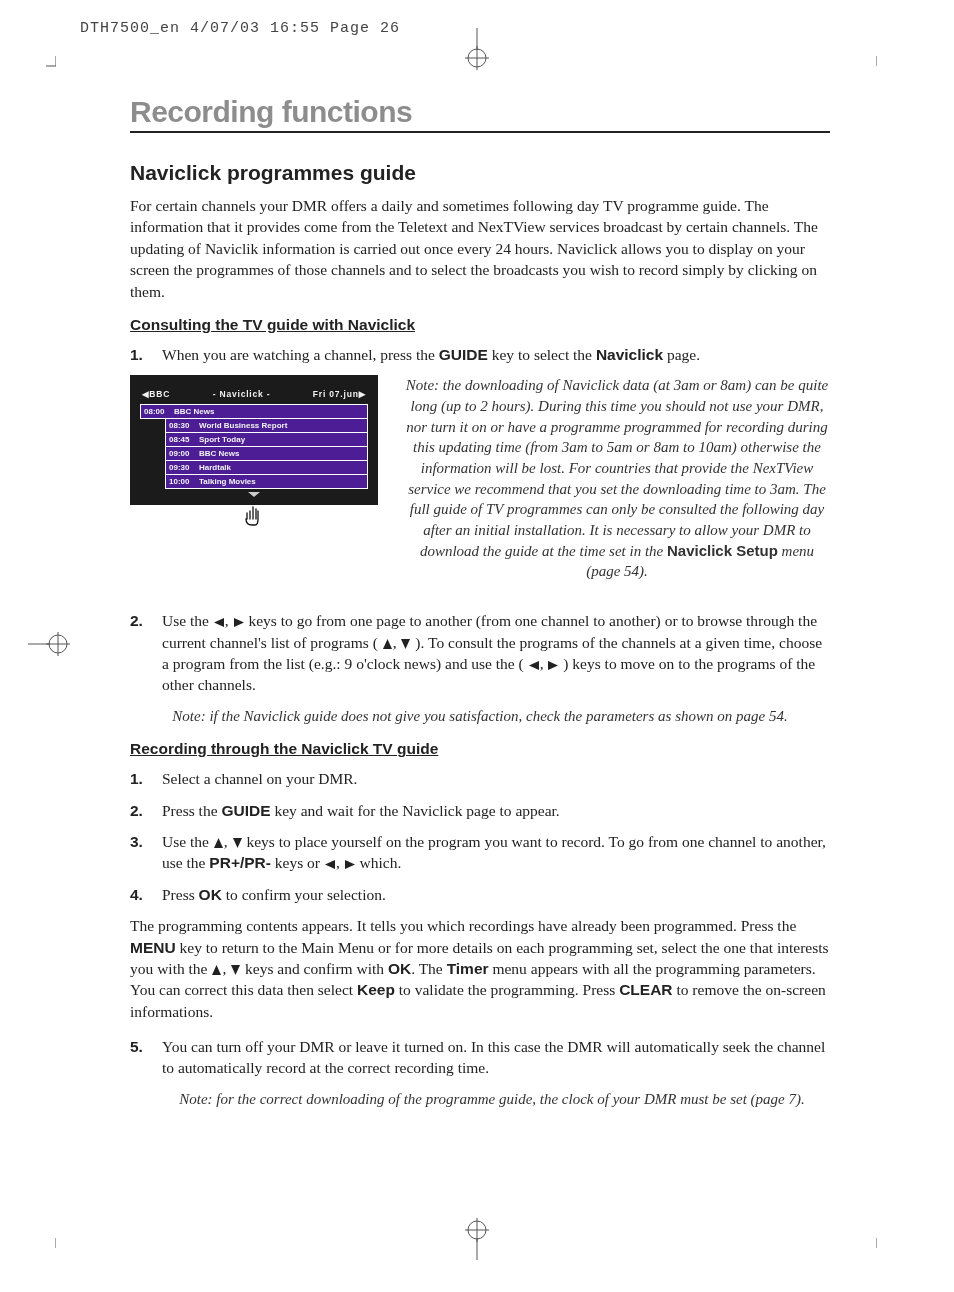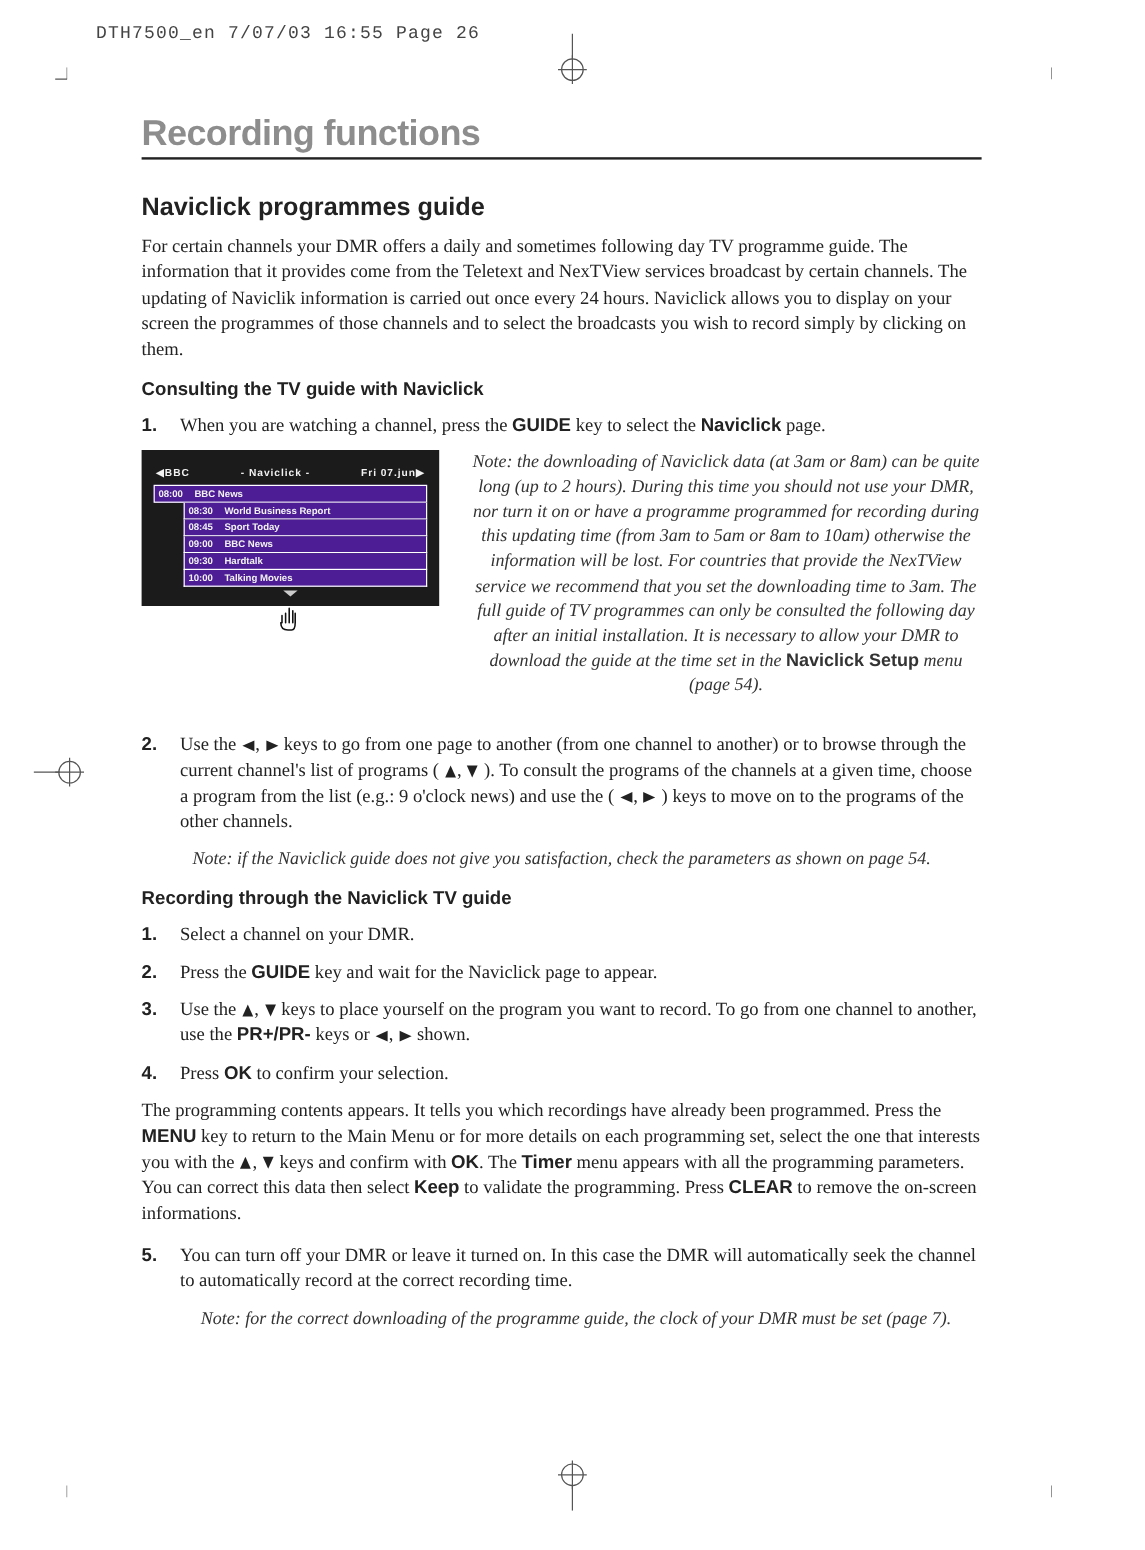--- a/index.html
+++ b/index.html
@@ -34,21 +34,21 @@
   .crop-bottom-center { bottom: 28px; left: 50%; transform: translateX(-50%); }
   .crop svg, .corner svg { display:block; }
   .corner { position: absolute; pointer-events:none; }
   .c-tl { top: 56px; left: 34px; }
   .c-tr { top: 56px; right: 56px; }
   .c-bl { bottom: 44px; left: 34px; }
   .c-br { bottom: 44px; right: 56px; }
   .content {
     position: absolute;
     top: 95px;
-    left: 118px;
+    left: 130px;
     width: 700px;
   }
   h1.main {
     font-family: Arial, Helvetica, sans-serif;
     font-weight: 800;
     font-size: 30px;
     color: #8d8d8d;
     margin: 0 0 2px 0;
     letter-spacing: -0.5px;
   }
@@ -68,20 +68,21 @@
     font-size: 15.5px;
     line-height: 1.38;
     margin: 0 0 14px 0;
     color: #222;
   }
   h3.subsub {
     font-family: Arial, Helvetica, sans-serif;
     font-weight: 700;
     font-size: 15.5px;
     margin: 8px 0 10px 0;
+    text-decoration: underline;
   }
   .num-item {
     display: flex;
     margin: 0 0 10px 0;
     font-size: 15.5px;
     line-height: 1.38;
   }
   .num-item .n { width: 32px; flex: none; font-weight: 700; font-family: Arial, sans-serif; }
   .num-item .t { flex: 1; }
   .note-italic {
@@ -149,21 +150,21 @@
   }
   .footer hr { border:none; border-top: 1px solid #222; margin:0 0 4px 0; }
   .footer .pn { font-weight:700; font-family: Arial, sans-serif; font-size: 13px; }
   svg.triangle { display:inline-block; vertical-align:-2px; }
 </style>
 </head>
 <body>
 
 <div class="page">
 
-  <div class="header-line">DTH7500_en  7/07/03  16:55  Page 26</div>
+  <div class="header-line">DTH7500_en  4/07/03  16:55  Page 26</div>
 
   <div class="crop-marks crop-top-center">
     <svg width="30" height="44">
         <line x1="15" y1="0" x2="15" y2="22" stroke="#555"></line>
         <circle cx="15" cy="30" r="9" fill="none" stroke="#555"></circle>
         <line x1="3" y1="30" x2="27" y2="30" stroke="#555"></line>
         <line x1="15" y1="18" x2="15" y2="42" stroke="#555"></line>
       </svg>
   </div>
   <div class="crop-marks crop-left-center">
@@ -319,21 +320,21 @@
         <svg class="triangle" width="11" height="12">
             <polygon points="1,1 10,1 5.5,11" fill="#222"></polygon>
           </svg>
         <span> keys to place yourself on the program you want to record. To go from one channel to another, use the </span><span class="inline-bold">PR+/PR-</span><span> keys or </span>
         <svg class="triangle" width="12" height="11">
             <polygon points="11,1 11,10 1,5.5" fill="#222"></polygon>
           </svg>,
         <svg class="triangle" width="12" height="11">
             <polygon points="1,1 1,10 11,5.5" fill="#222"></polygon>
           </svg>
-        <span> shown.</span>
+        <span> which.</span>
       </div>
     </div>
     <div class="num-item">
       <div class="n">4.</div>
       <div class="t"><span>Press </span><span class="inline-bold">OK</span><span> to confirm your selection.</span></div>
     </div>
 
     <p class="body">
       <span>The programming contents appears. It tells you which recordings have already been programmed. Press the </span><span class="inline-bold">MENU</span><span> key to return to the Main Menu or for more details on each programming set, select the one that interests you with the </span>
       <svg class="triangle" width="11" height="12">

